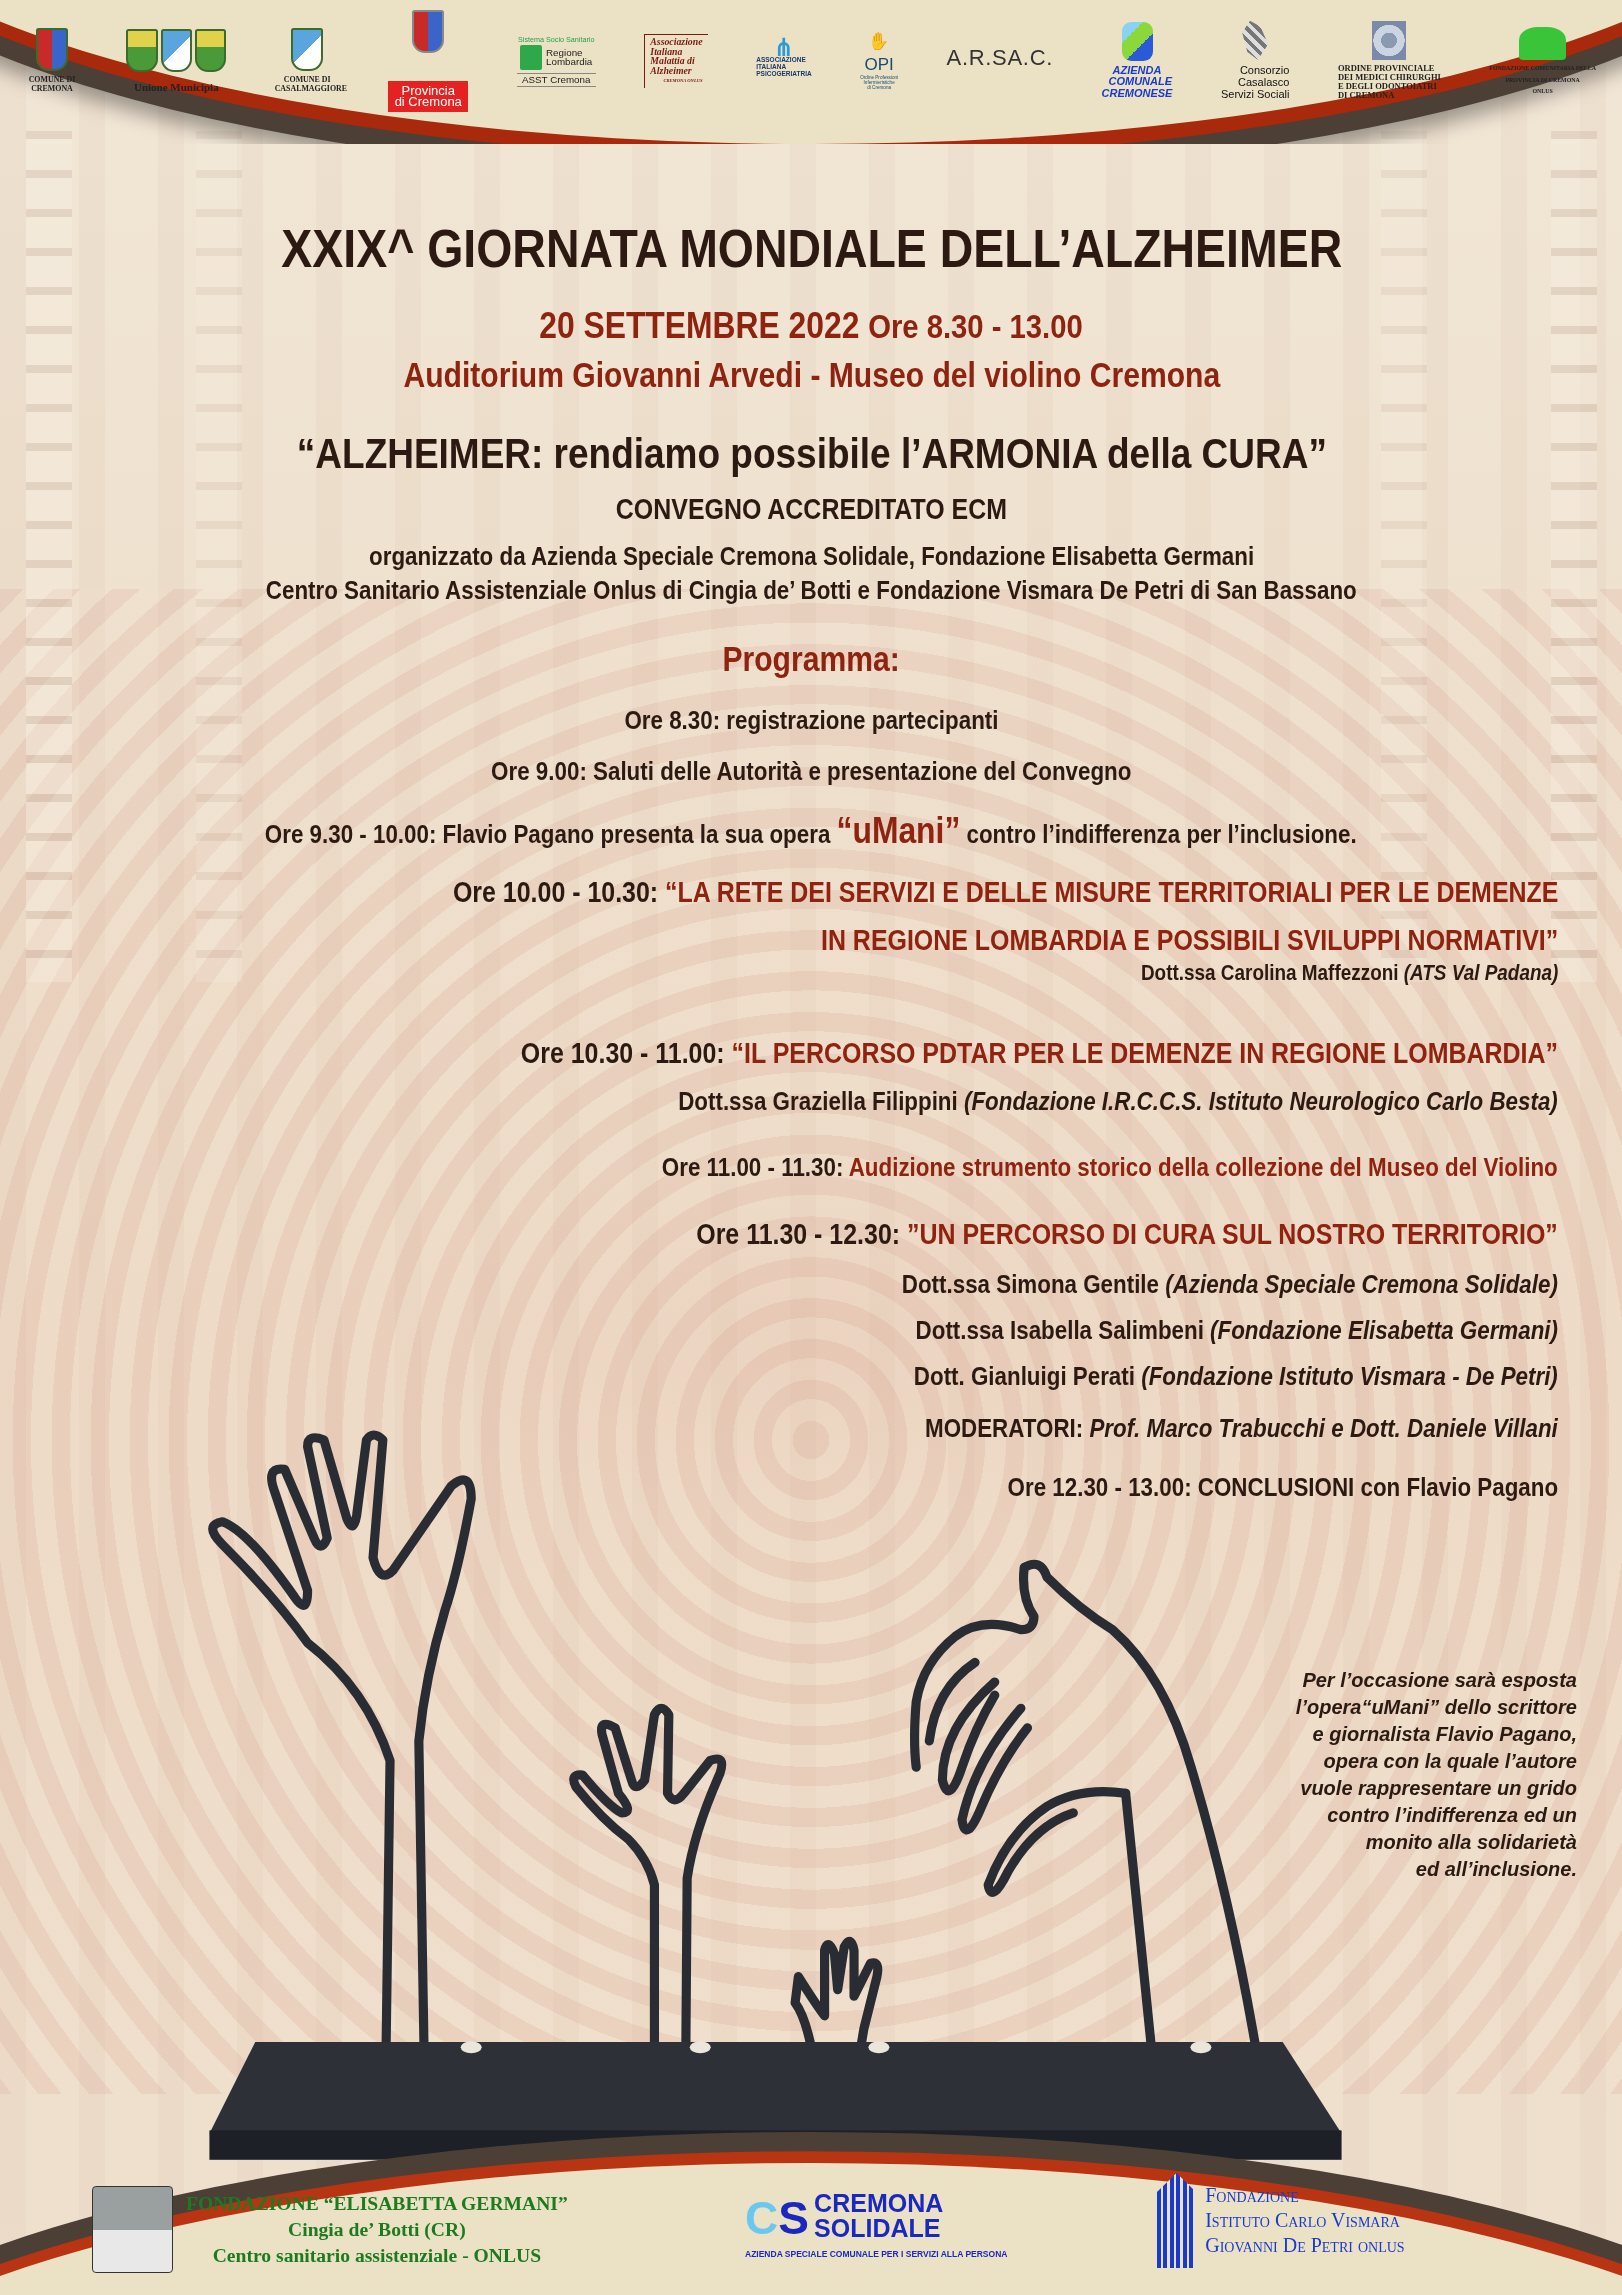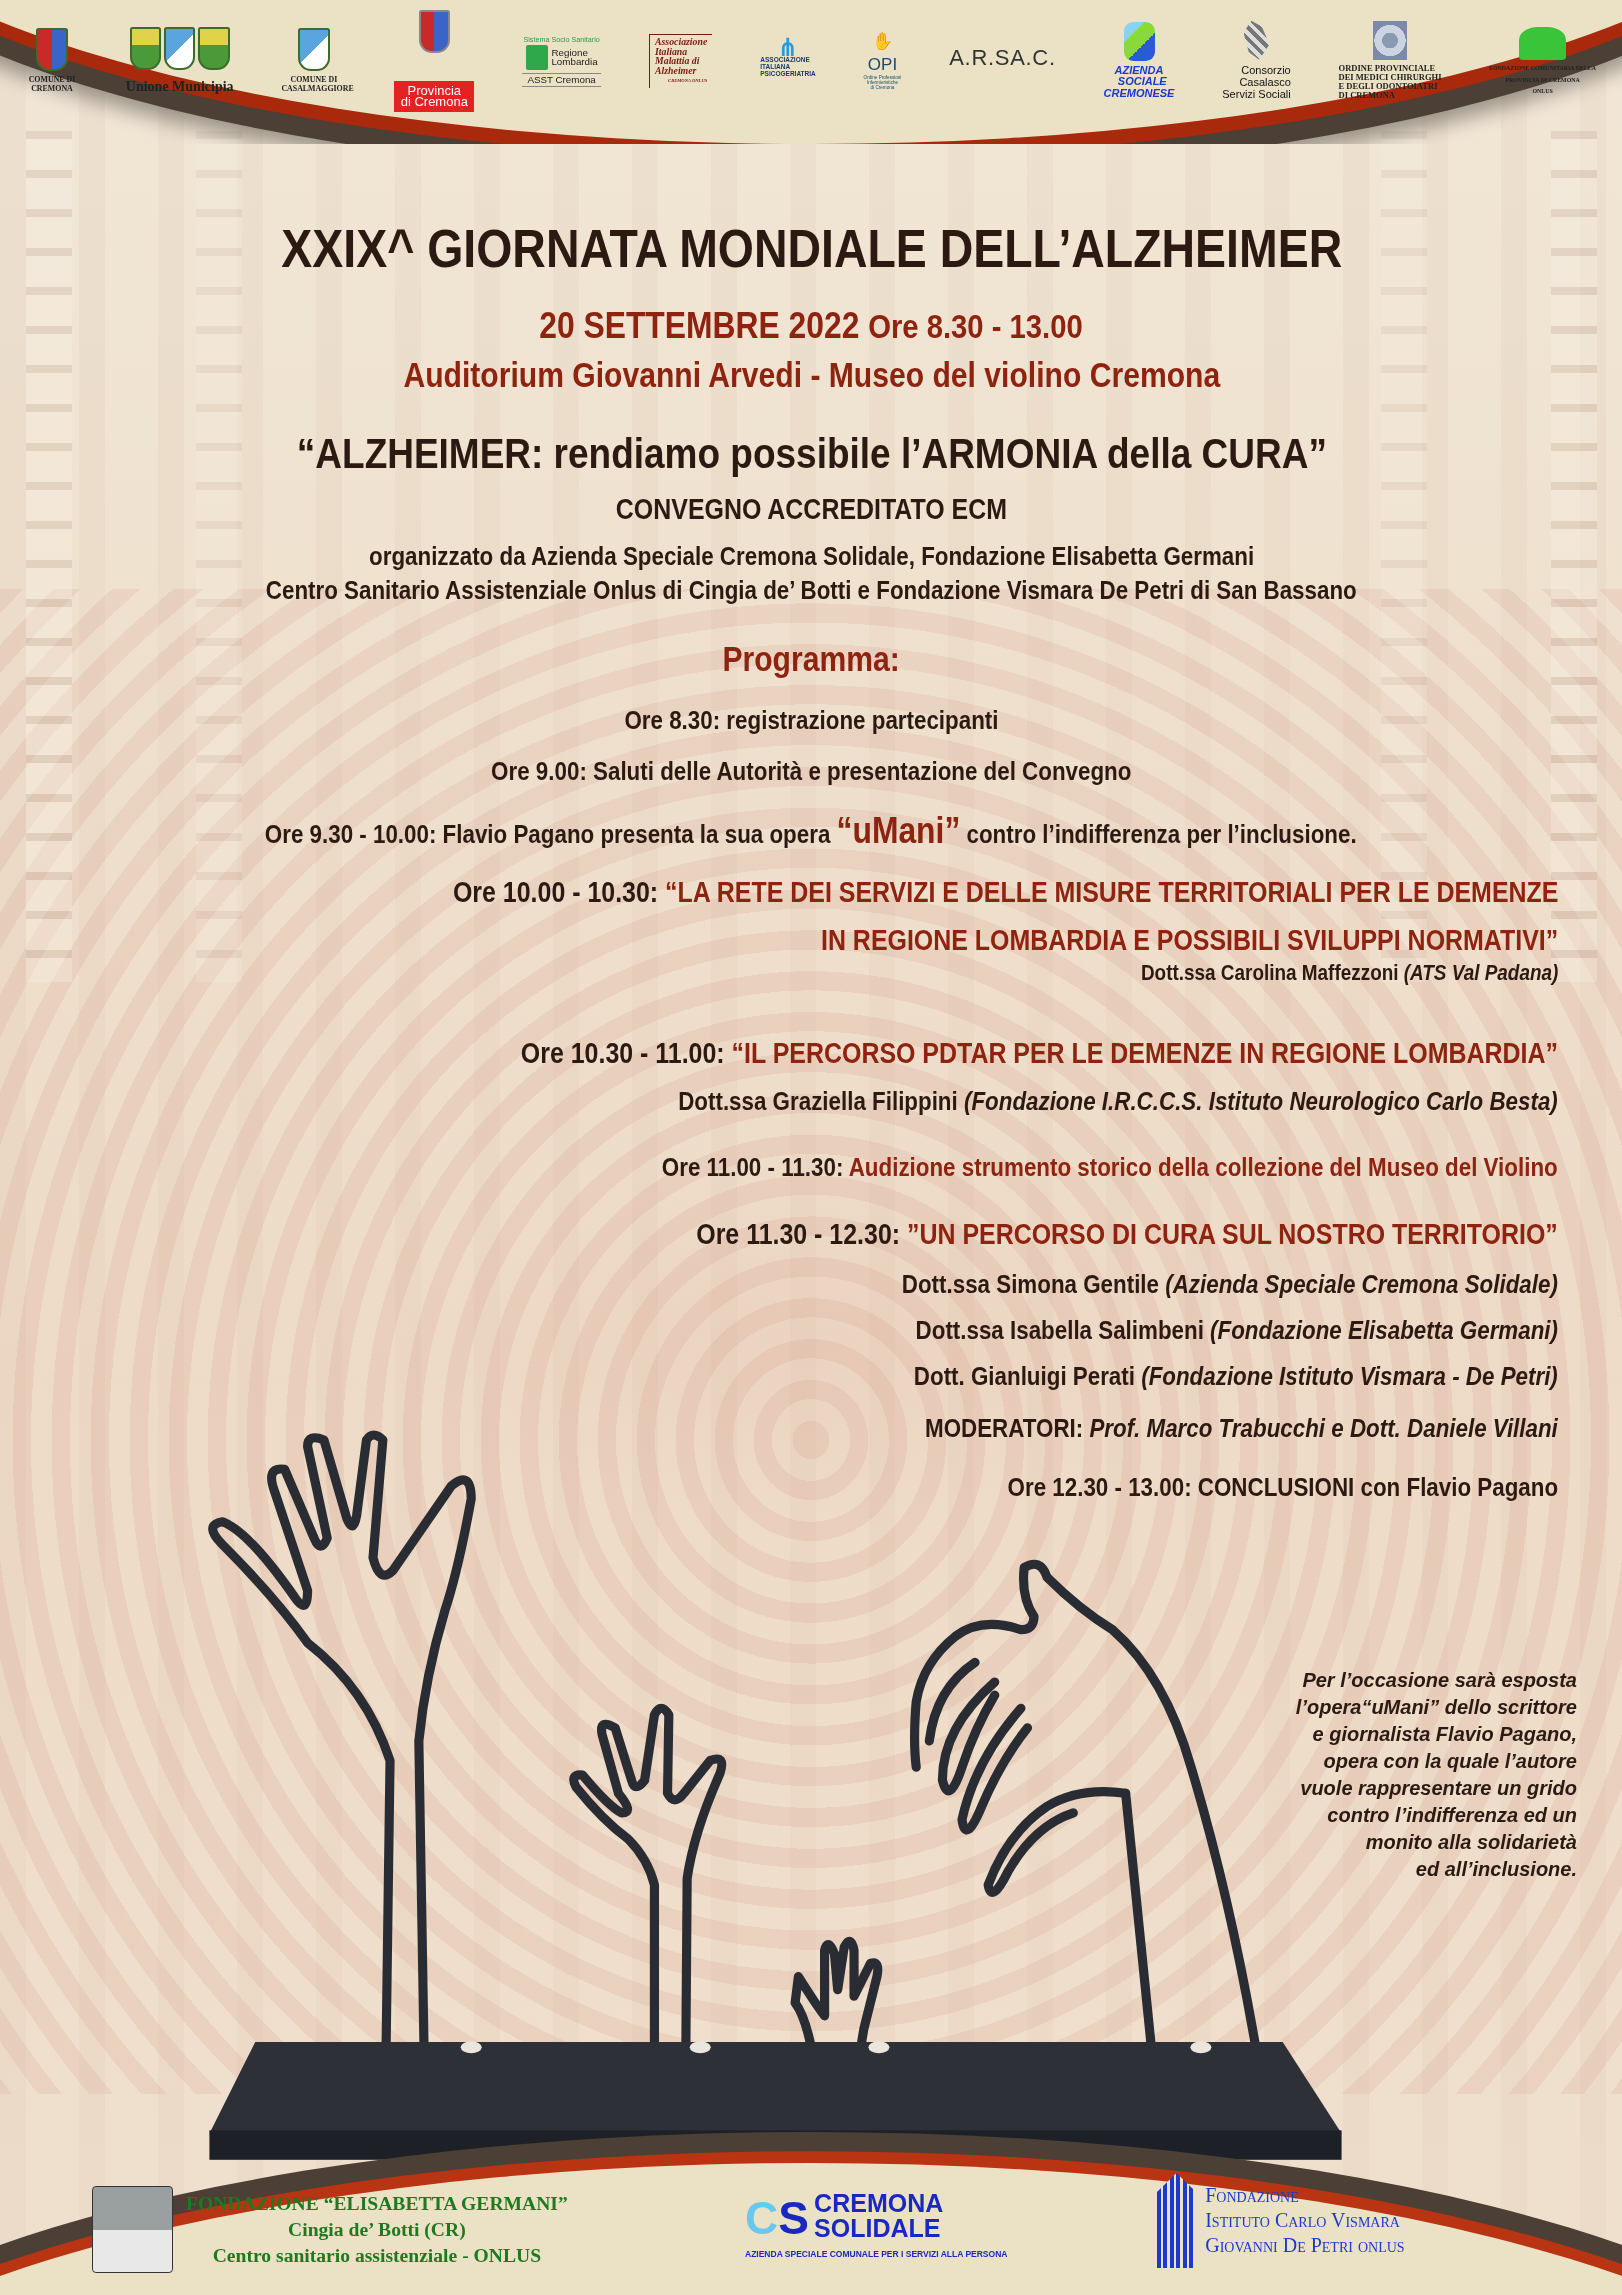--- a/index.html
+++ b/index.html
@@ -18,21 +18,21 @@
   
   .header{position:absolute;left:0;top:0;width:1623px;height:144px;overflow:hidden;}
   .header .cream{position:absolute;left:-196px;top:-458px;width:2015px;height:602px;border-radius:50%;background:#ebe2c6;
     box-shadow:0 14.4px 0 #a8290b, 0 34px 0 #4b3f36, 0 46px 19.6px rgba(0,0,0,.35);}
   .logos{position:absolute;left:26px;top:18.3px;width:1570px;height:85px;display:flex;align-items:center;justify-content:space-between;}
   .logo{display:flex;flex-direction:column;align-items:center;justify-content:center;font-size:8.5px;color:#222;text-align:center;}
   .crest{width:27.5px;height:39px;border-radius:2.6px 2.6px 13px 13px;border:2px solid #3c6b2a;background:linear-gradient(90deg,#c82a2a 50%,#3a64c8 50%);}
   .crest.g{background:linear-gradient(180deg,#e0d24a 40%,#4a9a3a 40%);}
   .crest.b{background:linear-gradient(135deg,#5aa5dd 50%,#ffffff 50%);}
   .logo .cap{font-family:"Liberation Serif",serif;font-size:7.9px;line-height:8.5px;margin-top:5px;font-weight:bold;}
-  .logo .cap2{font-family:"Liberation Serif",serif;font-size:14px;font-weight:bold;margin-top:9px;}
+  .logo .cap2{font-family:"Liberation Serif",serif;font-size:11px;font-weight:bold;margin-top:9px;}
   .prov{display:flex;align-items:center;}
   .prov .red{background:#e52222;color:#fff;font-size:13px;padding:3.9px 6.5px;line-height:11.8px;margin-top:28px;}
   .regl{font-size:7.2px;color:#22a04a;}
   .regl .row{display:flex;align-items:center;gap:3.9px;margin-top:1.3px;}
   .regl .sq{width:22px;height:25px;background:#2ea84a;border-radius:2px;}
   .regl .rt{font-size:9.8px;color:#222;line-height:9.8px;text-align:left;}
   .regl .asst{font-size:9.8px;color:#222;border-top:0.7px solid #888;border-bottom:0.7px solid #888;margin-top:2.6px;padding:0.7px 5.2px;}
   .aima{font-family:"Liberation Serif",serif;font-style:italic;font-weight:bold;color:#7a1a10;font-size:9.8px;line-height:9.8px;border:1.3px solid #7a1a10;border-right:none;border-bottom:none;padding:2px 5.2px;text-align:left;}
   .aip{display:flex;align-items:center;gap:3.9px;font-size:6.5px;color:#1a3a6a;text-align:left;line-height:7.2px;font-weight:bold;}
   .aip .mark{font-size:25px;color:#2a9ad8;font-weight:bold;}
@@ -156,21 +156,21 @@
         </div>
     </div>
     <div class="logo arsac">
       <div>A.R.SA.C.</div>
       <span class="bar"></span>
     </div>
     <div class="logo asc">
       <div class="chain"></div>
       <div>
           <div>AZIENDA</div>
-          <div style="padding-left:6.5px">SOCIALE</div>
+          <div style="padding-left:6.5px">COMUNALE</div>
           <div>CREMONESE</div>
         </div>
     </div>
     <div class="logo ccs">
       <div class="map"></div>
       <div>
           <div>Consorzio</div>
           <div>Casalasco</div>
           <div>Servizi Sociali</div>
         </div>

